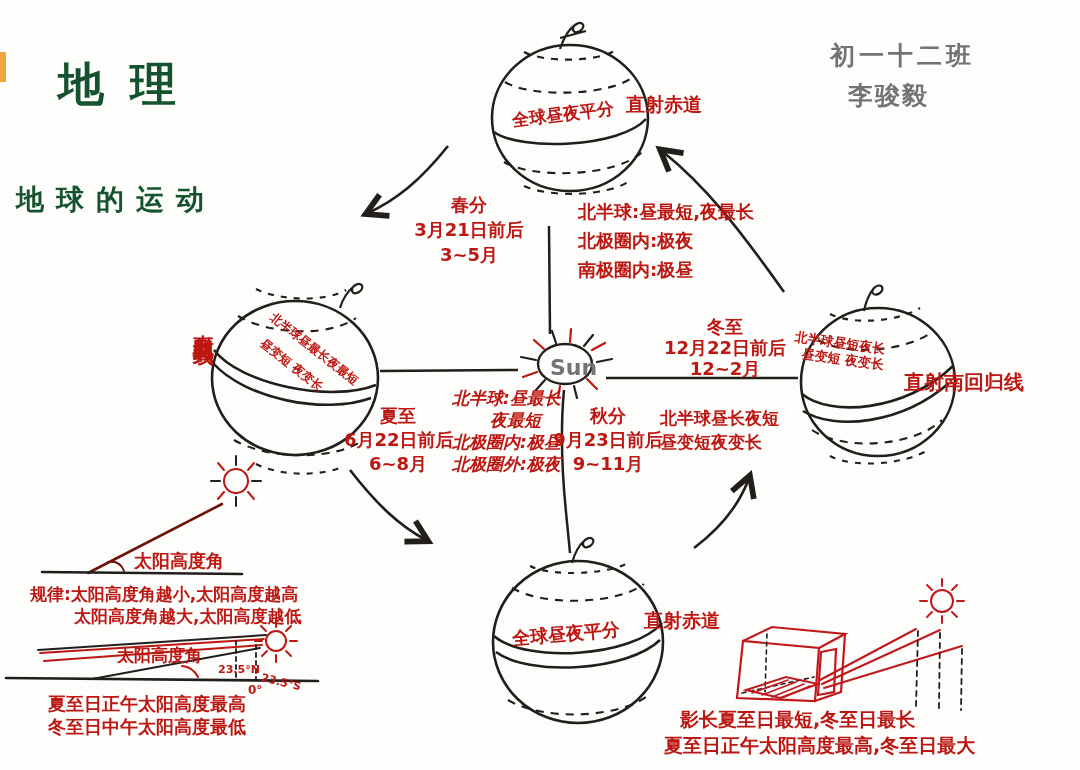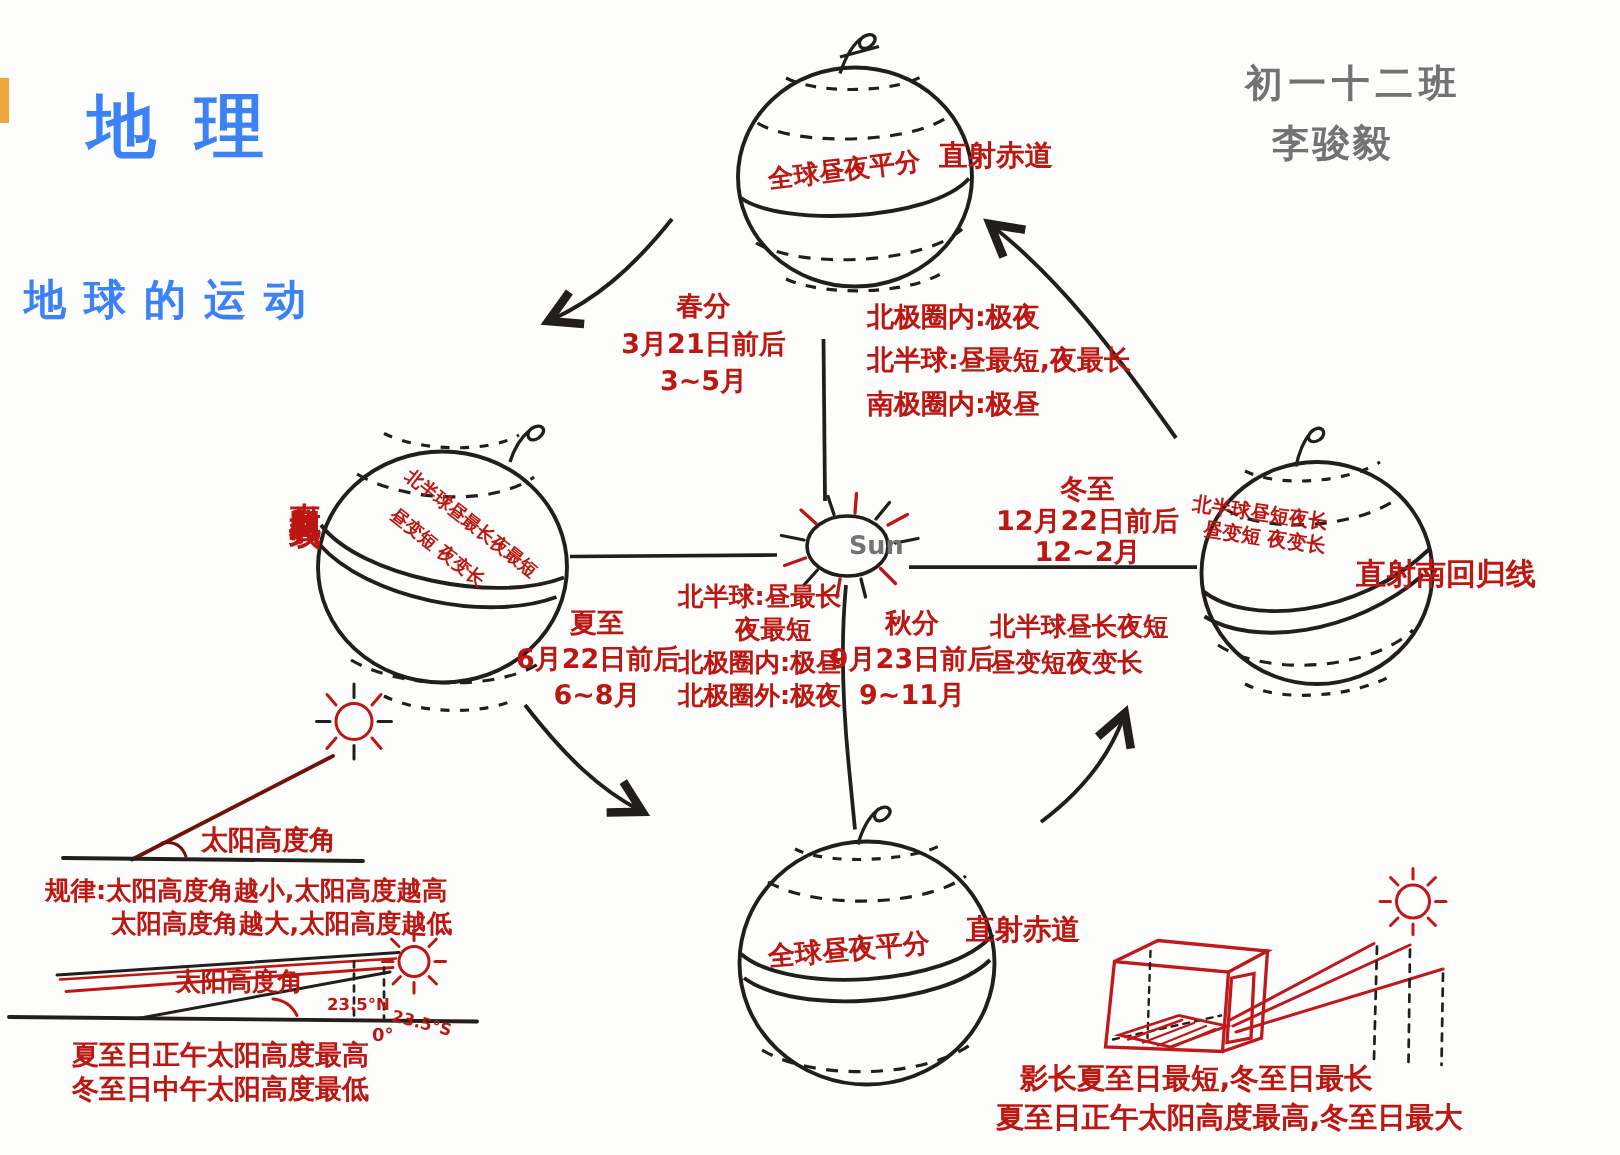--- a/index.html
+++ b/index.html
@@ -2,21 +2,21 @@
 <html><head>
 <meta charset="utf-8">
 <style>
   html,body{margin:0;padding:0;background:#e8e8e8;}
   #page{position:relative;width:1080px;height:770px;background:#fdfdfb;overflow:hidden;
         font-family:"DejaVu Sans",sans-serif;}
   #page svg{position:absolute;left:0;top:0;}
   .txt{position:absolute;white-space:nowrap;line-height:1.25;}
   .red{color:#bc1712;font-weight:700;}
   .ink{color:#737373;font-weight:700;}
-  .darkred{color:#3b82f6;font-weight:700;}
+  .darkred{color:#14532d;font-weight:700;}
   .ctr{text-align:center;}
   .vert{writing-mode:vertical-rl;text-orientation:upright;}
 </style>
 </head>
 <body>
 
 <div id="page">
 
 <svg width="1080" height="770" viewBox="0 0 1080 770">
   <defs>
@@ -179,21 +179,21 @@
     </g>
   </g>
 </svg>
 
 <div class="txt darkred" style="left:58px;top:56px;font-size:46px;letter-spacing:26px;">地理</div>
 <div class="txt darkred" style="left:16px;top:166px;font-size:28px;letter-spacing:12px;margin-top:16px;">地球的运动</div>
 
 <div class="txt ink" style="left:830px;top:40px;font-size:25px;letter-spacing:4px;">初一十二班</div>
 <div class="txt ink" style="left:848px;top:80px;font-size:25px;letter-spacing:2px;">李骏毅</div>
 
-<div class="txt ink" style="left:550px;top:354px;font-size:17px;margin-left:16px;">Sun</div>
+<div class="txt ink" style="left:550px;top:354px;font-size:22px;">Sun</div>
 
 <div class="txt red" style="left:512px;top:104px;font-size:17px;transform:rotate(-7deg);">全球昼夜平分</div>
 <div class="txt red" style="left:626px;top:93px;font-size:19px;">直射赤道</div>
 
 <div class="txt red" style="left:512px;top:623px;font-size:18px;transform:rotate(-5deg);">全球昼夜平分</div>
 <div class="txt red" style="left:644px;top:609px;font-size:19px;">直射赤道</div>
 
 <div class="txt red vert" style="left:190px;top:318px;font-size:21px;letter-spacing:2px;">直射北回归线</div>
 <div class="txt red" style="left:276px;top:310px;font-size:12px;transform:rotate(38deg);transform-origin:0 0;">北半球昼最长夜最短</div>
 <div class="txt red" style="left:266px;top:336px;font-size:12px;transform:rotate(38deg);transform-origin:0 0;">昼变短 夜变长</div>
@@ -220,26 +220,26 @@
   <div>9~11月</div>
 </div>
 
 <div class="txt red ctr" style="left:660px;top:316px;width:130px;font-size:18px;line-height:21px;">
   <div>冬至</div>
   <div>12月22日前后</div>
   <div>12~2月</div>
 </div>
 
 <div class="txt red" style="left:578px;top:197px;font-size:18px;line-height:29px;">
+  <div>北半球:昼最短,夜最长</div>
   <div>北极圈内:极夜</div>
-  <div>北半球:昼最短,夜最长</div>
   <div>南极圈内:极昼</div>
 </div>
 
-<div class="txt red" style="left:452px;top:387px;font-size:17px;line-height:22px;">
+<div class="txt red" style="left:452px;top:387px;font-size:17px;line-height:22px;font-style:italic;">
   <div>北半球:昼最长</div>
   <div style="padding-left:38px;">夜最短</div>
   <div>北极圈内:极昼</div>
   <div>北极圈外:极夜</div>
 </div>
 
 <div class="txt red" style="left:660px;top:406px;font-size:17px;line-height:24px;">
   <div>北半球昼长夜短</div>
   <div>昼变短夜变长</div>
 </div>

